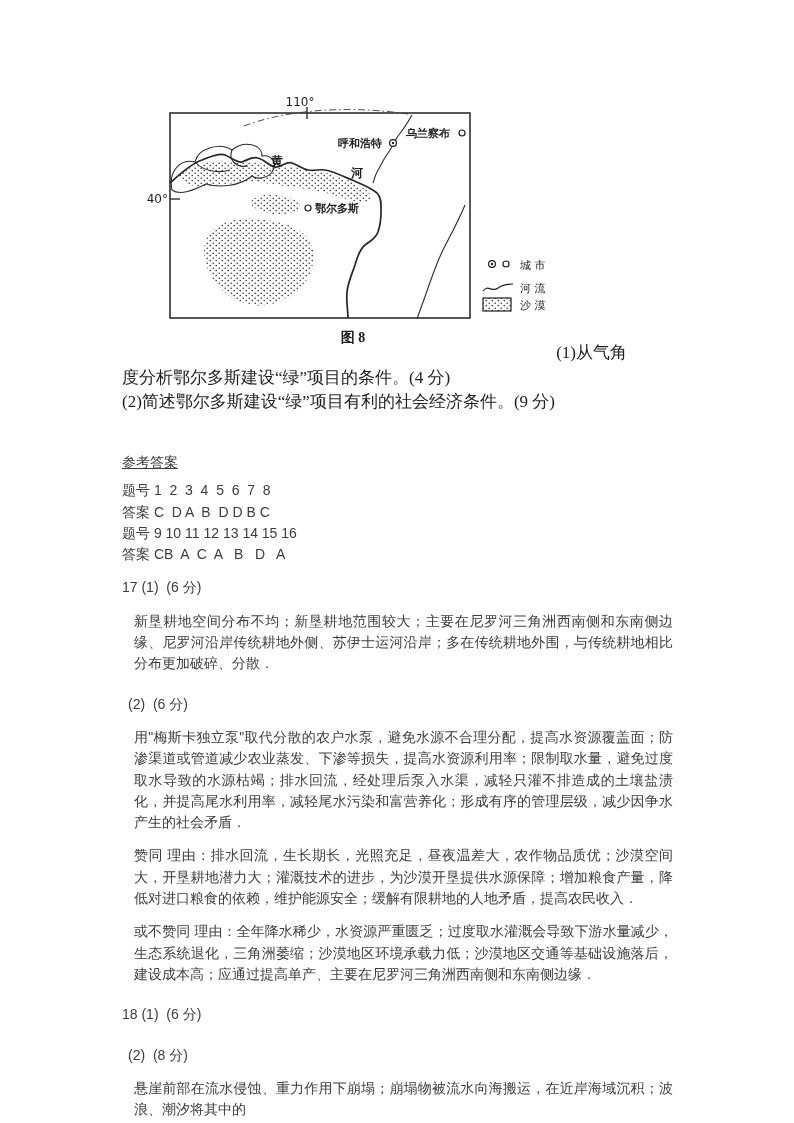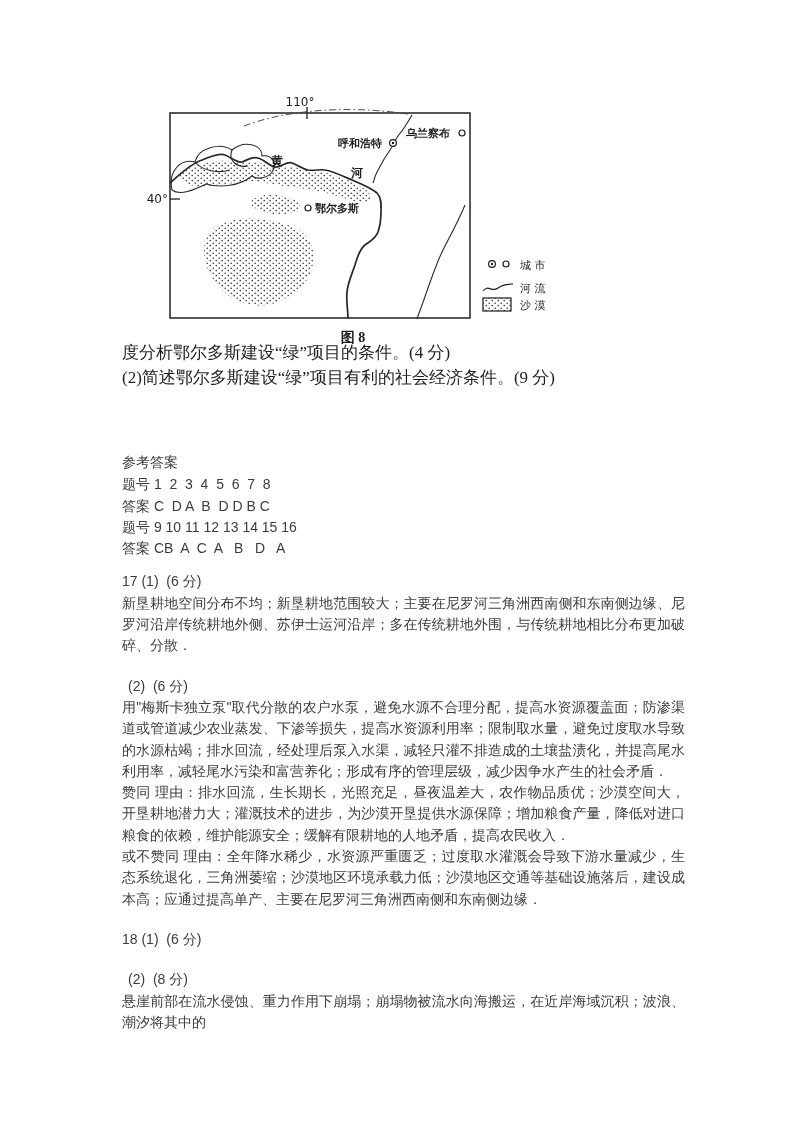--- a/index.html
+++ b/index.html
@@ -26,26 +26,26 @@
     text-align:justify;
   }
   .q-first{text-align:right;padding-right:47px;}
   
   .ans-block{
     position:absolute;left:122px;top:452px;width:563px;
     font-family:"Liberation Sans","DejaVu Sans",sans-serif;
     font-size:14px;line-height:21.3px;color:#3c3c3c;
     text-align:justify;
   }
-  .key-title{margin-bottom:1px;}
+  .key-title{margin-bottom:7px;text-decoration:underline;}
   .key-row{white-space:pre;}
   .ans-h{white-space:pre;margin-top:19px;}
   .ans-h.first{margin-top:12px;}
   .ans-h.sub{padding-left:6px;}
-  .ans-p{margin:0;}
+  .ans-p{margin:12px;}
 </style>
 </head>
 <body>
 
 <div class="map-wrap">
   <svg width="440" height="262" viewBox="0 0 440 262">
     <defs>
       <pattern id="dots" width="6" height="5" patternUnits="userSpaceOnUse">
         <circle cx="1.2" cy="1.2" r="0.78" fill="#2a2a2a"></circle>
         <circle cx="4.2" cy="3.6" r="0.78" fill="#2a2a2a"></circle>
@@ -103,20 +103,21 @@
 
       <rect x="343" y="206" width="28" height="13" fill="url(#dots)" stroke="#1e1e1e" stroke-width="1.2"></rect>
       <text x="380" y="217" font-size="11" class="map-label">沙 漠</text>
     </g>
 
     <text x="213" y="250" font-size="14" text-anchor="middle" class="map-caption">图 8</text>
   </svg>
 </div>
 
 <div class="q-block">
+  <div class="q-first">(1)从气角</div>
   <div>度分析鄂尔多斯建设“绿”项目的条件。(4 分)</div>
   <div>(2)简述鄂尔多斯建设“绿”项目有利的社会经济条件。(9 分)</div>
 </div>
 
 <div class="ans-block">
   <div class="key-title">参考答案</div>
 
   <div class="key-row"><span>题号</span> <span>1  2  3  4  5  6  7  8</span></div>
   <div class="key-row"><span>答案</span> <span>C  D A  B  D D B C</span></div>
   <div class="key-row"><span>题号</span> <span>9 10 11 12 13 14 15 16</span></div>

